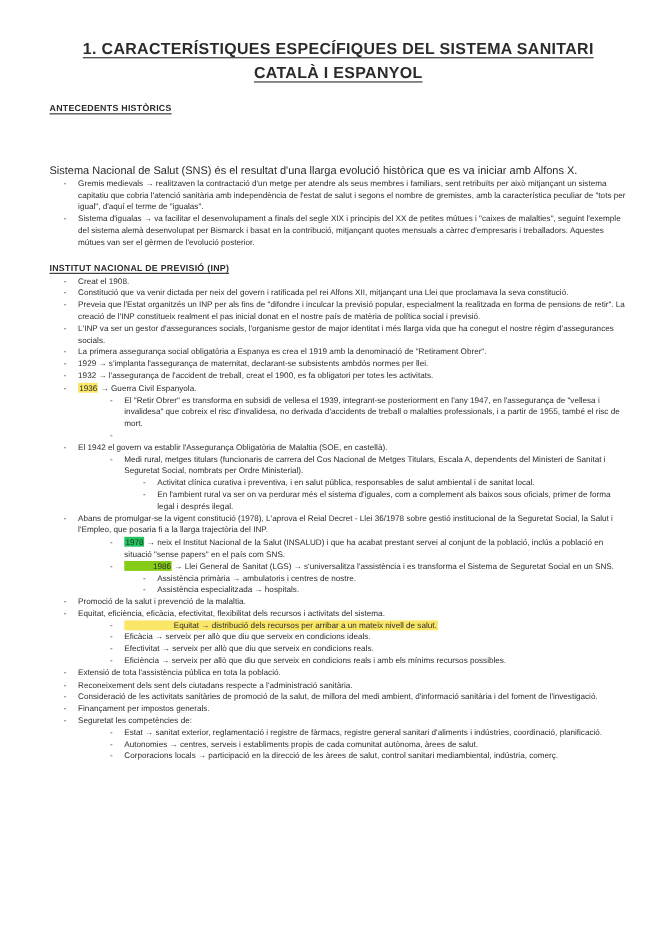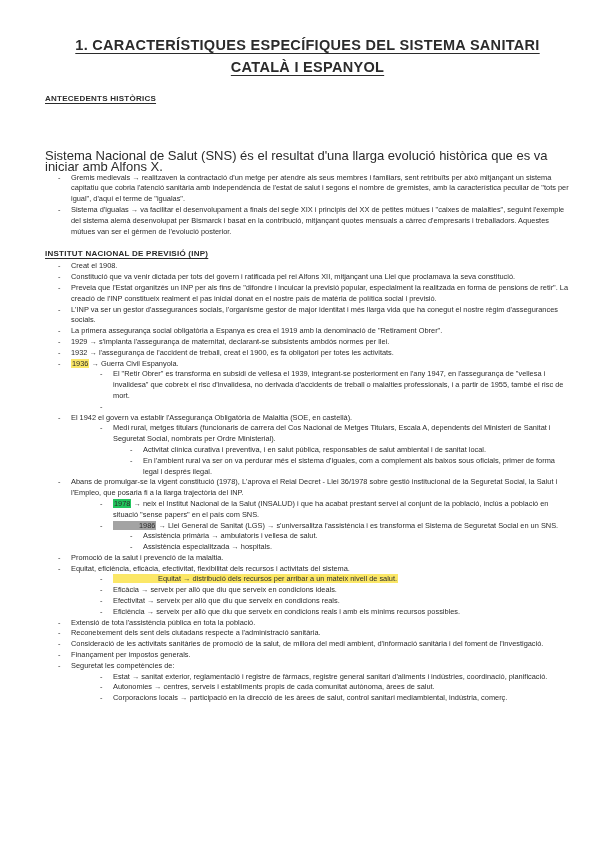--- a/index.html
+++ b/index.html
@@ -32,21 +32,21 @@
     font-size: 8px;
     font-weight: bold;
     text-decoration: underline;
     text-underline-offset: 2px;
     letter-spacing: 0.25px;
     margin-top: 12px;
     margin-bottom: 3px;
   }
   section:first-of-type .heading { margin-top: 16px; }
   .intro {
-    font-size: 13px;
+    font-size: 10px;
     line-height: 10.8px;
     margin-top: 48px;
   }
   .item {
     display: flex;
     font-size: 7.4px;
     line-height: 10.8px;
   }
   .item .dash { width: 13px; flex: none; }
   .item .txt { flex: 1; }
@@ -77,21 +77,21 @@
         </div>
       </section>
       <section>
         <div class="heading">INSTITUT NACIONAL DE PREVISIÓ (INP)</div>
         <div class="item level-1">
           <span class="dash">-</span>
           <span class="txt">Creat el 1908.</span>
         </div>
         <div class="item level-1">
           <span class="dash">-</span>
-          <span class="txt">Constitució que va venir dictada per tots del govern i ratificada pel rei Alfons XII, mitjançant una Llei que proclamava la seva constitució.</span>
+          <span class="txt">Constitució que va venir dictada per neix del govern i ratificada pel rei Alfons XII, mitjançant una Llei que proclamava la seva constitució.</span>
         </div>
         <div class="item level-1">
           <span class="dash">-</span>
           <span class="txt">Preveia que l'Estat organitzés un INP per als fins de "difondre i inculcar la previsió popular, especialment la realitzada en forma de pensions de retir". La creació de l'INP constitueix realment el pas inicial donat en el nostre país de matèria de política social i previsió.</span>
         </div>
         <div class="item level-1">
           <span class="dash">-</span>
           <span class="txt">L'INP va ser un gestor d'assegurances socials, l'organisme gestor de major identitat i més llarga vida que ha conegut el nostre règim d'assegurances socials.</span>
         </div>
         <div class="item level-1">
@@ -136,25 +136,25 @@
         <div class="item level-1">
           <span class="dash">-</span>
           <span class="txt">Abans de promulgar-se la vigent constitució (1978), L'aprova el Reial Decret - Llei 36/1978 sobre gestió institucional de la Seguretat Social, la Salut i l'Empleo, que posaria fi a la llarga trajectòria del INP.</span>
         </div>
         <div class="item level-2">
           <span class="dash">-</span>
           <span class="txt"><span class="hl" style="background: #22c55e;">1978</span><span> → neix el Institut Nacional de la Salut (INSALUD) i que ha acabat prestant servei al conjunt de la població, inclús a població en situació "sense papers" en el país com SNS.</span></span>
         </div>
         <div class="item level-2">
           <span class="dash">-</span>
-          <span class="txt"><span class="hl" style="background: #a3a3a3; padding-left: 26px;">1986</span><span> → Llei General de Sanitat (LGS) → s'universalitza l'assistència i es transforma el Sistema de Seguretat Social en un SNS.</span></span>
-        </div>
-        <div class="item level-3">
-          <span class="dash">-</span>
-          <span class="txt">Assistència primària → ambulatoris i vellesa de salut.</span>
+          <span class="txt"><span class="hl" style="background: #84cc16; padding-left: 26px;">1986</span><span> → Llei General de Sanitat (LGS) → s'universalitza l'assistència i es transforma el Sistema de Seguretat Social en un SNS.</span></span>
+        </div>
+        <div class="item level-3">
+          <span class="dash">-</span>
+          <span class="txt">Assistència primària → ambulatoris i centres de nostre.</span>
         </div>
         <div class="item level-3">
           <span class="dash">-</span>
           <span class="txt">Assistència especialitzada → hospitals.</span>
         </div>
       </section>
       <section>
         <div class="item level-1">
           <span class="dash">-</span>
           <span class="txt">Promoció de la salut i prevenció de la malaltia.</span>

